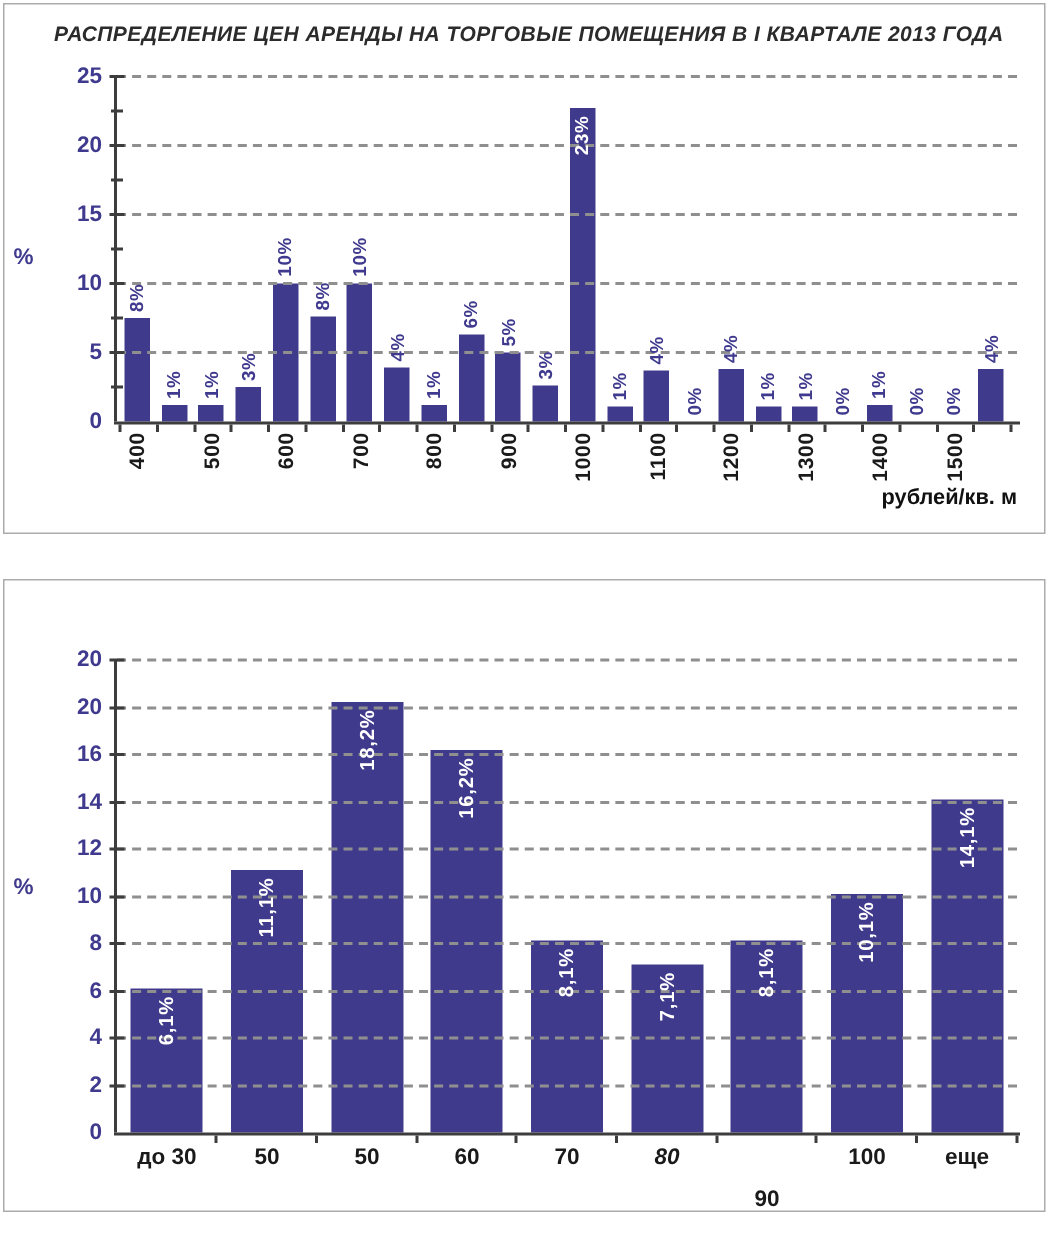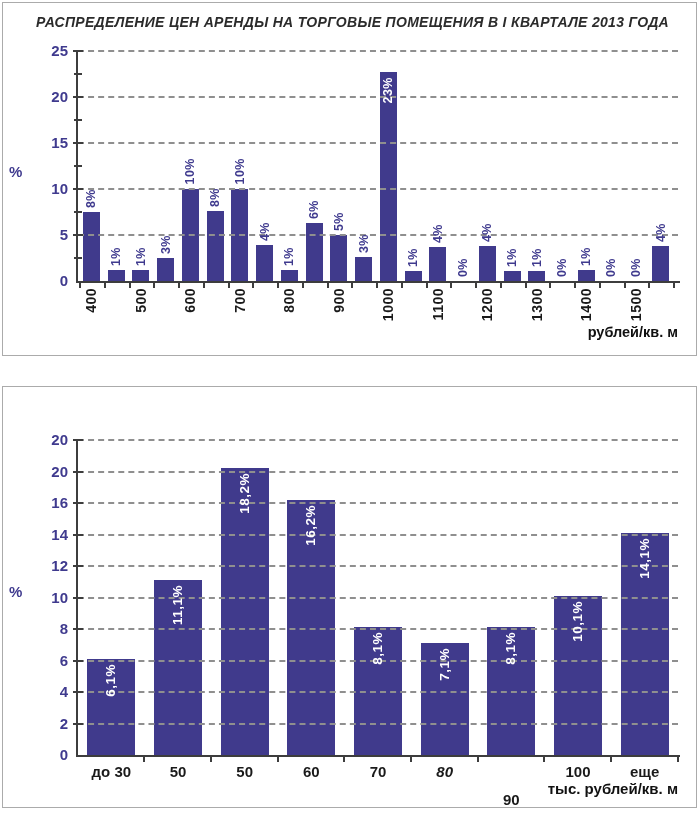--- a/index.html
+++ b/index.html
@@ -243,17 +243,16 @@
         <div class="xcat-h" style="left: 0px; width: 66.67px; top: 323px;">до 30</div>
         <div class="xcat-h" style="left: 66.67px; width: 66.67px; top: 323px;">50</div>
         <div class="xcat-h" style="left: 133.34px; width: 66.67px; top: 323px;">50</div>
         <div class="xcat-h" style="left: 200.01px; width: 66.67px; top: 323px;">60</div>
         <div class="xcat-h" style="left: 266.68px; width: 66.67px; top: 323px;">70</div>
         <div class="xcat-h" style="left: 333.35px; width: 66.67px; top: 323px; font-style: italic;">80</div>
         <div class="xcat-h" style="left: 400.02px; width: 66.67px; top: 323px; margin-top: 28px;">90</div>
         <div class="xcat-h" style="left: 466.69px; width: 66.67px; top: 323px;">100</div>
         <div class="xcat-h" style="left: 533.36px; width: 66.67px; top: 323px;">еще</div>
       </div>
-    <div class="xtitle">тыс. рублей/кв. м</div>
   </section>
 
 
 </div>
 
 </body></html>

